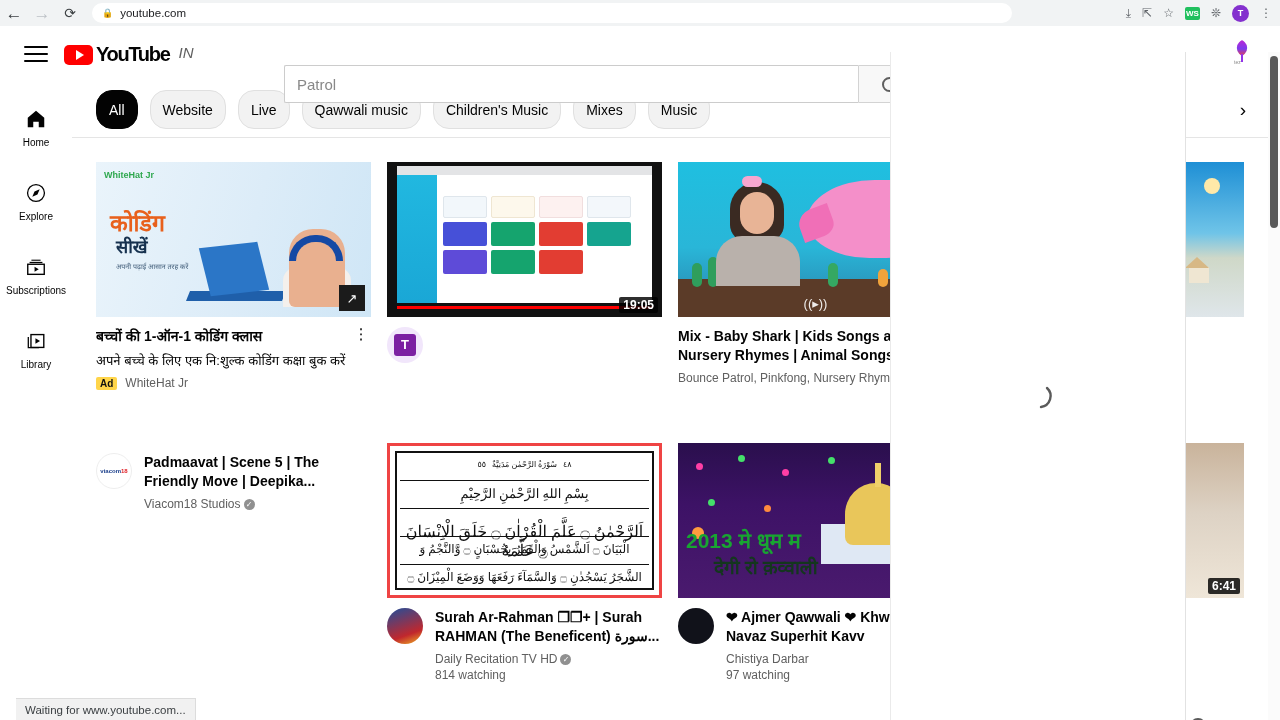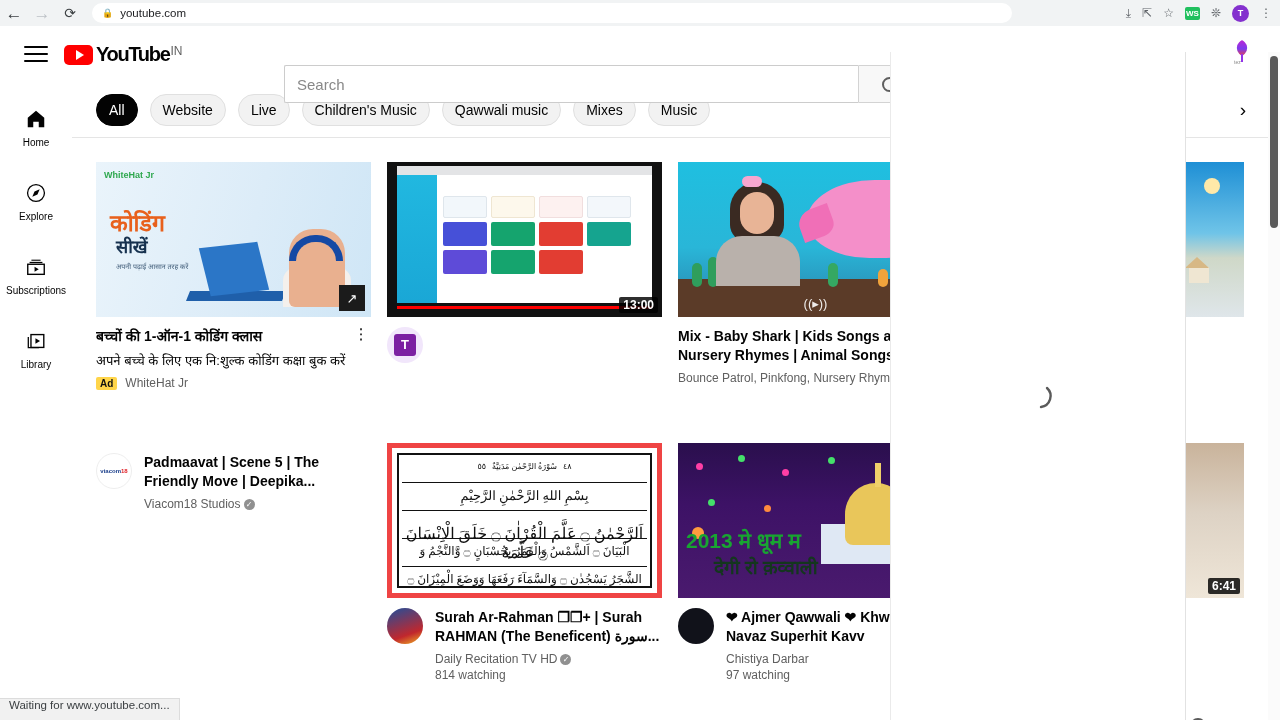--- a/index.html
+++ b/index.html
@@ -59,21 +59,21 @@
   #yt-play {
     width: 29px; height: 20px; background: #ff0000; border-radius: 5px;
     display: flex; align-items: center; justify-content: center; margin-top: 2px;
   }
   #yt-play::after {
     content: ""; border-left: 8px solid #fff;
     border-top: 5px solid transparent; border-bottom: 5px solid transparent;
     margin-left: 2px;
   }
   #yt-wordmark { font-size: 20px; font-weight: bold; letter-spacing: -1.3px; color: #030303; margin-left: 3px; }
-  #yt-country { font-size: 12px; color: #606060; margin-left: 1px; margin-top: 1px; }
+  #yt-country { font-size: 15px; color: #606060; margin-left: 9px; margin-top: 1px; font-style: italic; }
 
   #search-wrap { position: absolute; left: 284px; top: 39px; display: flex; }
   #search-box {
     width: 574px; height: 38px; border: 1px solid #cccccc; border-right: none;
     border-radius: 2px 0 0 2px; padding: 0 12px;
     font-size: 15px; color: #888; display: flex; align-items: center;
     background: #fff;
   }
   #search-btn {
     width: 62px; height: 38px; border: 1px solid #d3d3d3; background: #f8f8f8;
@@ -101,21 +101,21 @@
   .side-label { font-size: 10px; color: #030303; }
   .ico { width: 24px; height: 24px; display:flex; align-items:center; justify-content:center; }
 
   
   #chips-row {
     position: absolute; left: 72px; top: 56px; width: 1196px; height: 56px;
     border-bottom: 1px solid #e5e5e5; background: #fff; display: flex; align-items: center;
     padding-left: 24px; gap: 12px; overflow: hidden; z-index: 4;
   }
   .chip {
-    height: 32px; padding: 0 12px; border-radius: 16px; background: #f2f2f2;
+    height: 39px; padding: 0 12px; border-radius: 16px; background: #f2f2f2;
     border: 1px solid #e0e0e0; display: flex; align-items: center;
     font-size: 14px; color: #030303; white-space: nowrap; cursor: pointer;
   }
   .chip.active { background: #030303; color: #fff; border-color: #030303; }
   #chips-next {
     position: absolute; right: 16px; top: 56px; width: 42px; height: 55px;
     display: flex; align-items: center; justify-content: center;
     background: #fff; font-size: 19px; color: #030303; z-index: 6; cursor: pointer;
   }
 
@@ -193,21 +193,21 @@
   .t-beach .hut { position:absolute; bottom:34px; width:20px; height:16px; background:#efe6d2; }
   .t-beach .hutroof { position:absolute; bottom:49px; width:0; height:0; border-left:12px solid transparent; border-right:12px solid transparent; border-bottom:11px solid #d7b885; }
 
   .t-padma { background: linear-gradient(180deg,#8f7c52 0%,#6d5e3e 50%,#3a3326 100%); }
   .t-padma .scene { position:absolute; left:0; top:0; background:#fff; color:#111; font-size:14px; font-weight:bold; padding:1px 6px; font-family:"Liberation Serif",serif; z-index:3; }
   .t-padma .turban { position:absolute; left:118px; top:28px; width:48px; height:30px; background:#b63b1e; border-radius:24px 24px 8px 8px; }
   .t-padma .head { position:absolute; left:124px; top:52px; width:36px; height:42px; background:#c08f62; border-radius:18px; }
   .t-padma .beard { position:absolute; left:112px; top:74px; width:58px; height:62px; background:#241b12; border-radius:26px 26px 30px 30px; }
   .t-padma .crowd { position:absolute; bottom:0; width:34px; height:54px; background:#4a412e; border-radius:14px 14px 0 0; }
 
-  .t-quran { background:#fff; border:5px solid #ef4444; }
+  .t-quran { background:#fff; border:3px solid #ef4444; }
   .t-quran .inner { position:absolute; inset:5px; border:2px solid #111; }
   .t-quran .ln { position:absolute; left:10px; right:10px; height:1px; background:#111; }
   .t-quran .ar { position:absolute; left:12px; right:12px; text-align:center; font-family:"Liberation Serif",serif; color:#111; }
 
   .t-qaww { background: linear-gradient(180deg,#2a0f4d 0%,#3d1266 40%,#4a1a6e 100%); }
   .t-qaww .dome { position:absolute; right:46px; top:40px; width:62px; height:62px; background:#e9c65a; border-radius:31px 31px 8px 8px; }
   .t-qaww .spire { position:absolute; right:72px; top:20px; width:6px; height:24px; background:#f0d06a; }
   .t-qaww .base { position:absolute; right:24px; bottom:34px; width:108px; height:40px; background:#dfe8f4; }
   .t-qaww .hin1 { position:absolute; left:8px; bottom:44px; font-size:21px; font-weight:bold; color:#18a531; }
   .t-qaww .hin2 { position:absolute; left:36px; bottom:18px; font-size:19px; font-weight:bold; color:#14361e; }
@@ -236,23 +236,23 @@
 
   
   #v-scroll {
     position: absolute; right: 0; top: 26px; width: 12px; height: 694px;
     background: #fbfbfb; z-index: 40;
   }
   #v-thumb { position: absolute; left: 2px; top: 4px; width: 8px; height: 172px; background: #5a5a5a; border-radius: 4px; }
 
   
   #status-bubble {
-    position: absolute; left: 0; bottom: 0; height: 22px; padding: 0 9px;
+    position: absolute; left: 16px; bottom: 0; height: 22px; padding: 0 9px;
     background: #f1f1f1; border-top: 1px solid #dcdcdc; border-right: 1px solid #dcdcdc;
-    display: flex; align-items: flex-start; font-size: 11.5px; color: #3c4043; z-index: 50;
+    display: flex; align-items: center; font-size: 11.5px; color: #3c4043; z-index: 50;
   }
 </style>
 </head>
 <body>
 
 <div id="browser-chrome">
   <div class="nav-btn back">←</div>
   <div class="nav-btn fwd">→</div>
   <div class="nav-btn reload">⟳</div>
   <div id="omnibox">
@@ -277,21 +277,21 @@
       <span></span>
         <span></span>
         <span></span>
     </div>
     <div id="yt-logo">
       <div id="yt-play"></div>
       <div id="yt-wordmark">YouTube</div>
       <div id="yt-country">IN</div>
     </div>
     <div id="search-wrap">
-      <div id="search-box">Search</div>
+      <div id="search-box">Patrol</div>
       <div id="search-btn">
         <span class="mag"></span>
       </div>
     </div>
     <div id="header-right">
       <div id="tez-icon">
         <span class="kite"></span>
           <span class="tail"></span>
           <span class="lbl">tez</span>
       </div>
@@ -336,22 +336,22 @@
         </svg>
       </span>
       <span class="side-label">Library</span>
     </div>
   </div>
 
   <div id="chips-row">
     <div class="chip active">All</div>
     <div class="chip">Website</div>
     <div class="chip">Live</div>
+    <div class="chip">Qawwali music</div>
     <div class="chip">Children's Music</div>
-    <div class="chip">Qawwali music</div>
     <div class="chip">Mixes</div>
     <div class="chip">Music</div>
   </div>
   <div id="chips-next">›</div>
 
   <div id="grid">
 
     <div class="card">
       <div class="thumb t-whitehat">
         <div class="hi">WhiteHat Jr</div>
@@ -388,21 +388,21 @@
         <div class="tile" style="left:152px;top:34px;width:44px;height:22px;background:#fdf1f0;border:1px solid #f1dede"></div>
         <div class="tile" style="left:200px;top:34px;width:44px;height:22px;background:#f3f7fb;border:1px solid #dfe6ec"></div>
         <div class="tile" style="left:56px;top:60px;width:44px;height:24px;background:#4650d8"></div>
         <div class="tile" style="left:104px;top:60px;width:44px;height:24px;background:#15a46e"></div>
         <div class="tile" style="left:152px;top:60px;width:44px;height:24px;background:#e23d32"></div>
         <div class="tile" style="left:200px;top:60px;width:44px;height:24px;background:#15a48f"></div>
         <div class="tile" style="left:56px;top:88px;width:44px;height:24px;background:#5e4bd8"></div>
         <div class="tile" style="left:104px;top:88px;width:44px;height:24px;background:#15a46e"></div>
         <div class="tile" style="left:152px;top:88px;width:44px;height:24px;background:#e23d32"></div>
         <div class="redline"></div>
-        <div class="dur">13:00</div>
+        <div class="dur">19:05</div>
       </div>
       <div class="meta">
         <div class="av" style="background:#f1e6fb;display:flex;align-items:center;justify-content:center">
           <span style="display:block;width:22px;height:22px;background:#7b1fa2;color:#fff;font-size:13px;font-weight:bold;text-align:center;line-height:22px;border-radius:3px">T</span>
         </div>
       </div>
     </div>
 
     <div class="card">
       <div class="thumb t-shark">

